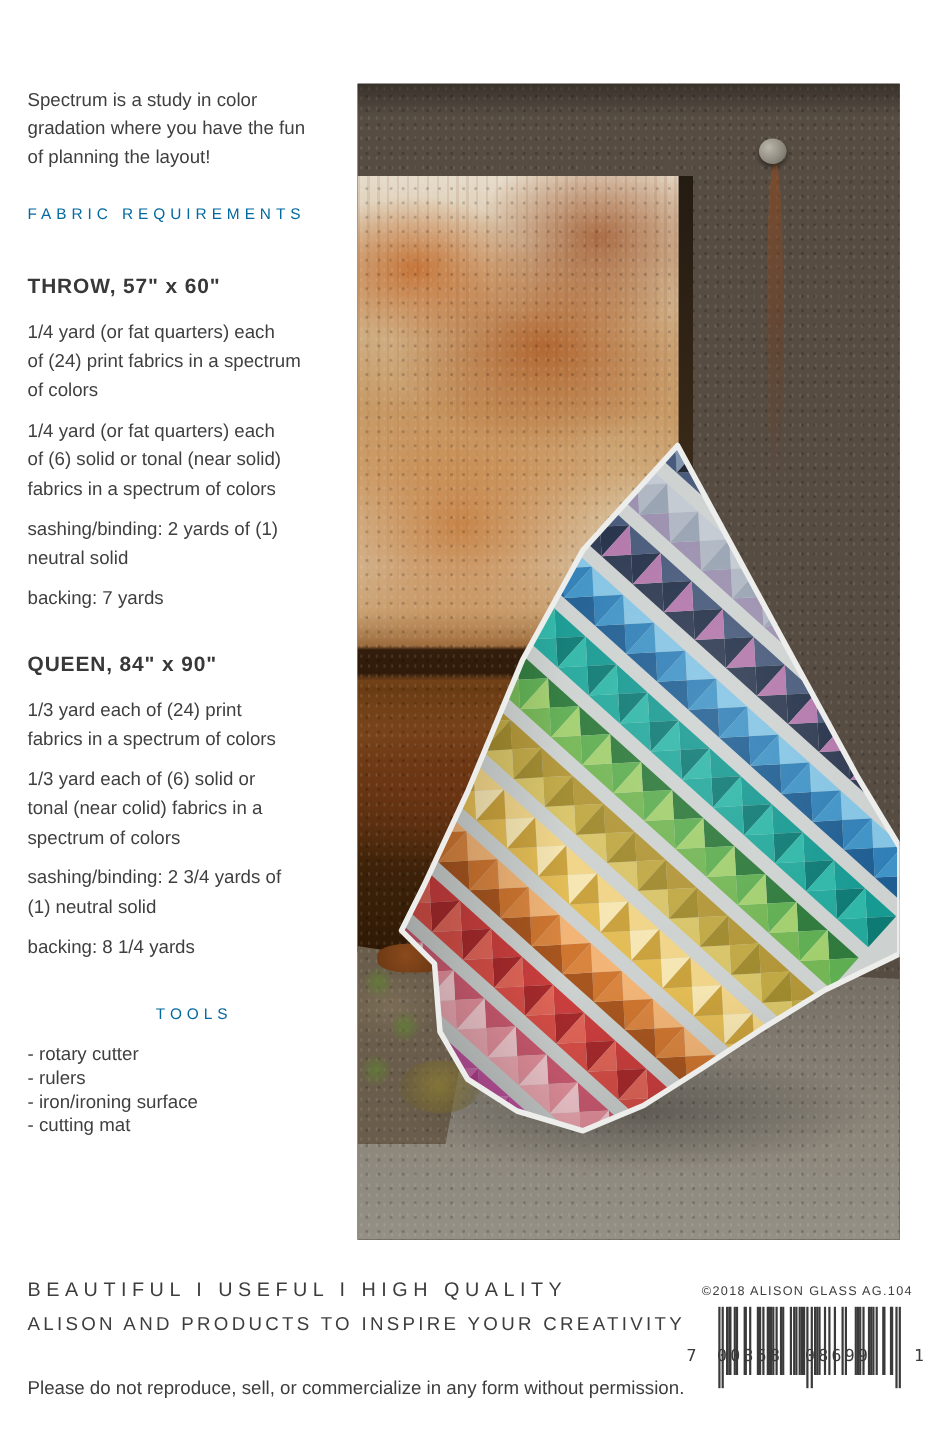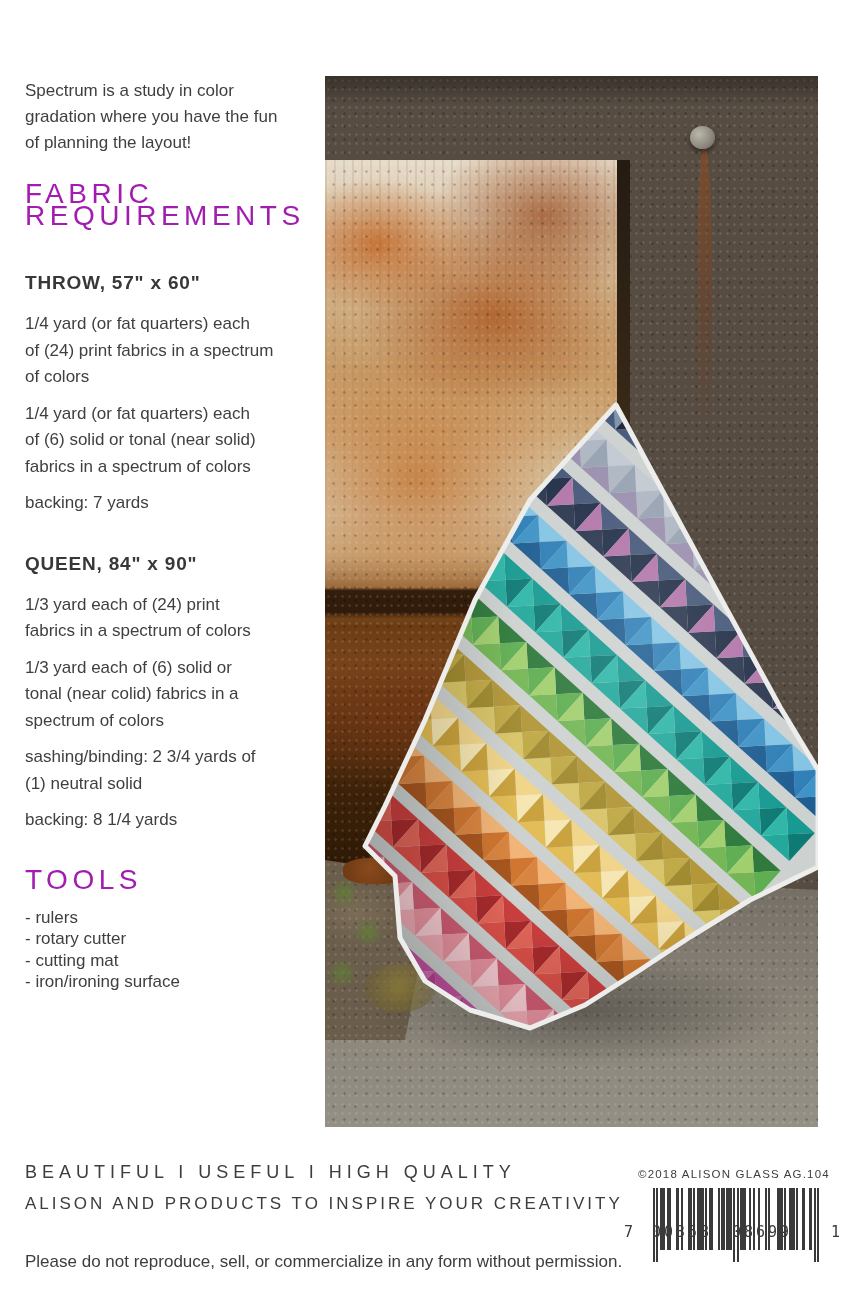--- a/index.html
+++ b/index.html
@@ -1,25 +1,25 @@
 <!DOCTYPE html>
 <html><head>
 <meta charset="utf-8">
 <style>
   html,body{margin:0;padding:0;background:#fff;}
   .page{position:relative;width:841px;height:1300px;background:#ffffff;overflow:hidden;
         font-family:"Liberation Sans",sans-serif;color:#3f3f3f;}
   
   .left-col{position:absolute;left:25px;top:78px;width:303px;}
   .intro{font-size:17px;line-height:26px;white-space:pre-line;margin:0 0 27px 0;}
-  .sec-title{font-size:28px;letter-spacing:4.5px;font-weight:400;color:#a21caf;margin:0 0 44px 0;line-height:22px;}
+  .sec-title{font-size:14px;letter-spacing:4.5px;font-weight:400;color:#0369a1;margin:0 0 44px 0;line-height:22px;}
   .size-title{font-size:19px;font-weight:700;letter-spacing:0.8px;color:#383838;margin:0 0 16px 0;line-height:24px;}
   .para{font-size:17px;line-height:26.5px;white-space:pre-line;margin:0 0 10px 0;}
   .block-gap{height:25px;}
-  .tools-title{margin-bottom:16px;}
+  .tools-title{margin-bottom:16px;text-align:center;}
   .tools-list{list-style:none;margin:0;padding:0;font-size:17px;line-height:21.5px;}
   
   .photo{position:absolute;left:325px;top:76px;width:493px;height:1051px;overflow:hidden;background:#564c42;}
   .speckle::before{content:"";position:absolute;inset:0;pointer-events:none;opacity:.5;
      background-image:radial-gradient(rgba(255,255,255,.22) 1px,transparent 1.4px),
                       radial-gradient(rgba(0,0,0,.38) 1px,transparent 1.4px);
      background-size:7px 9px,11px 13px;background-position:0 0,3px 5px;}
   .wall{position:absolute;inset:0;
      background:
        radial-gradient(170px 220px at 78% 16%, rgba(140,124,100,.30), transparent 70%),
@@ -90,40 +90,42 @@
 of planning the layout!</p>
     <h2 class="sec-title">FABRIC REQUIREMENTS</h2>
 
     <h3 class="size-title">THROW, 57" x 60"</h3>
     <p class="para">1/4 yard (or fat quarters) each
 of (24) print fabrics in a spectrum
 of colors</p>
     <p class="para">1/4 yard (or fat quarters) each
 of (6) solid or tonal (near solid)
 fabrics in a spectrum of colors</p>
+    <p class="para">sashing/binding: 2 yards of (1)
+neutral solid</p>
     <p class="para">backing: 7 yards</p>
 
     <div class="block-gap"></div>
     <h3 class="size-title">QUEEN, 84" x 90"</h3>
     <p class="para">1/3 yard each of (24) print
 fabrics in a spectrum of colors</p>
     <p class="para">1/3 yard each of (6) solid or
 tonal (near colid) fabrics in a
 spectrum of colors</p>
     <p class="para">sashing/binding: 2 3/4 yards of
 (1) neutral solid</p>
     <p class="para">backing: 8 1/4 yards</p>
 
     <div class="block-gap"></div>
     <h2 class="sec-title tools-title">TOOLS</h2>
     <ul class="tools-list">
+      <li>- rotary cutter</li>
       <li>- rulers</li>
-      <li>- rotary cutter</li>
+      <li>- iron/ironing surface</li>
       <li>- cutting mat</li>
-      <li>- iron/ironing surface</li>
     </ul>
   </div>
 
   <div class="photo">
     <div class="wall speckle"></div>
     <div class="wall-top-shadow"></div>
     <div class="door speckle"></div>
     <div class="door-gap"></div>
     <div class="pipe-streak"></div>
     <div class="pipe"></div>

